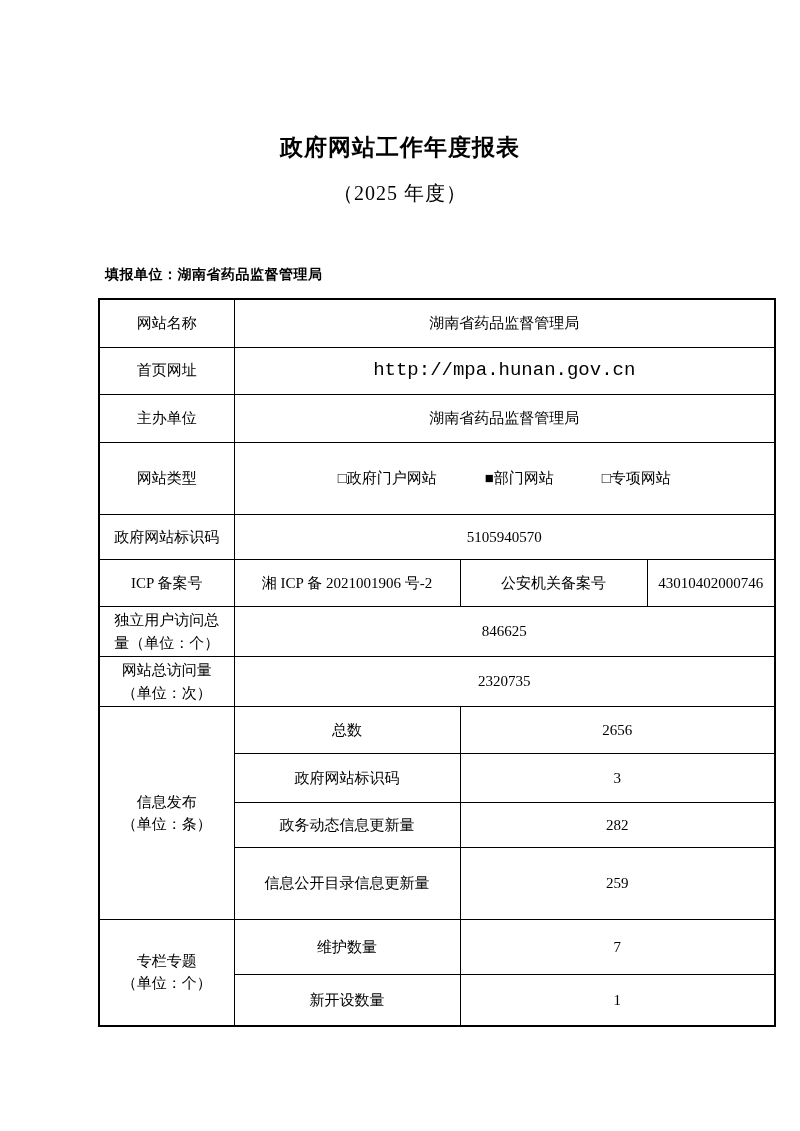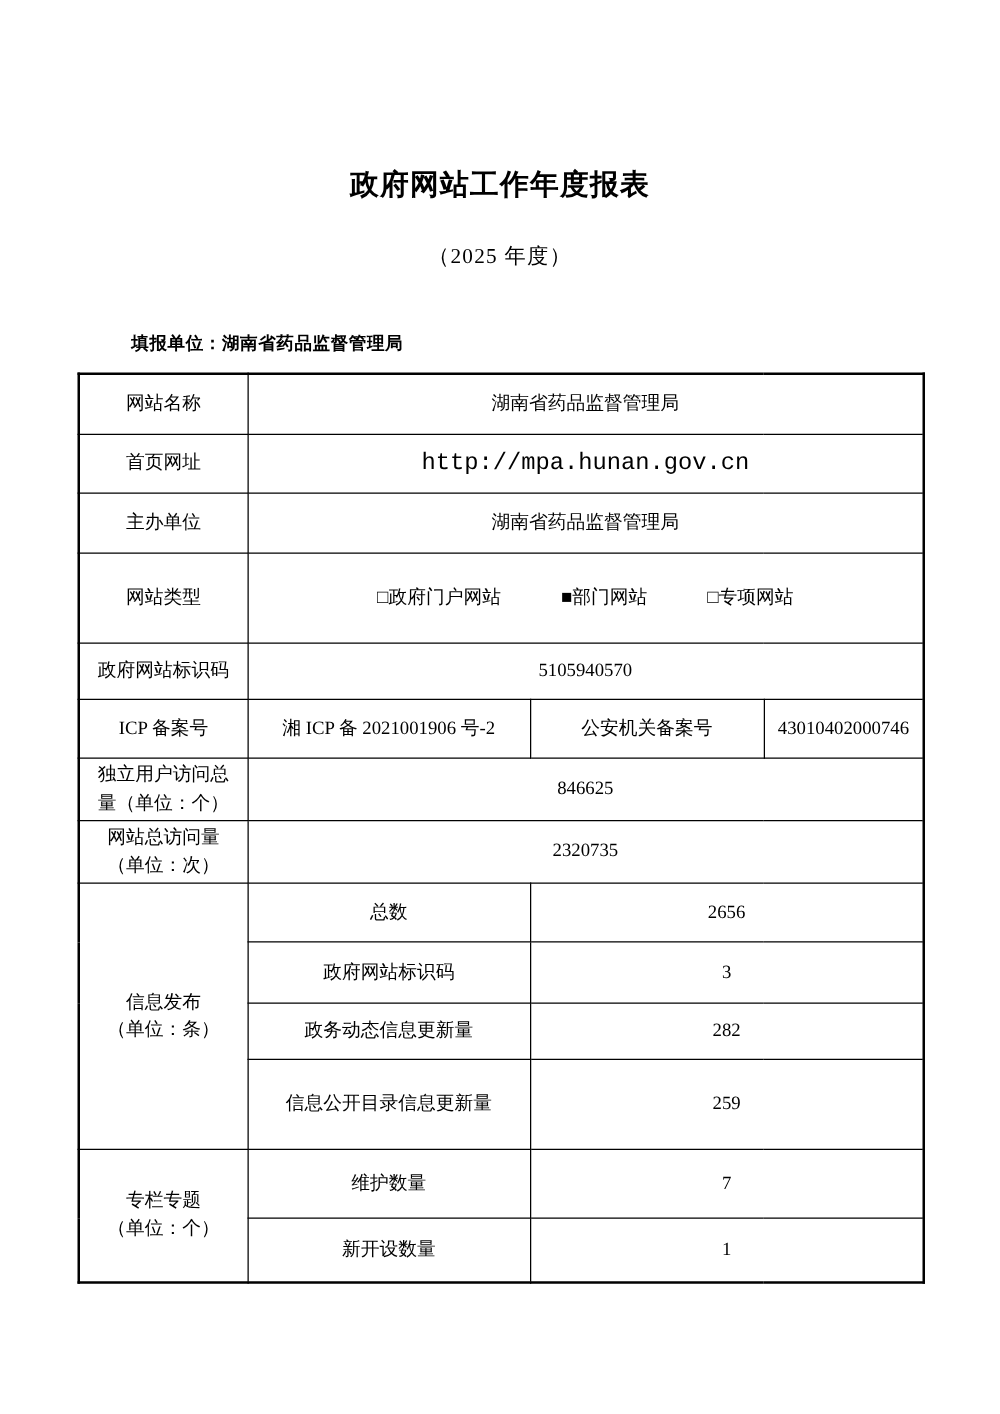--- a/index.html
+++ b/index.html
@@ -3,33 +3,33 @@
 <meta charset="utf-8">
 <style>
   html,body{margin:0;padding:0;}
   body{
     width:800px;height:1131px;background:#ffffff;position:relative;
     font-family:"Liberation Serif","DejaVu Serif",serif;color:#000;
     -webkit-font-smoothing:antialiased;
   }
   .header{position:absolute;top:134px;left:0;width:800px;text-align:center;}
   .title{font-size:23px;font-weight:bold;letter-spacing:1px;line-height:1.2;}
-  .subtitle{font-size:17px;margin-top:31px;letter-spacing:1px;}
+  .subtitle{font-size:20px;margin-top:18px;letter-spacing:1px;}
   .reporting-unit{position:absolute;top:266px;left:105px;font-size:14px;font-weight:bold;letter-spacing:0.5px;}
   table.report{
     position:absolute;top:298px;left:62px;width:676px;
     border-collapse:collapse;table-layout:fixed;
     font-size:15px;
   }
   table.report td{
     border:1.5px solid #000;text-align:center;vertical-align:middle;
     padding:2px 6px;white-space:pre-line;line-height:1.5;
     overflow:hidden;
   }
-  table.report{border:2px solid #000;}
+  table.report{border:2px solid #000;margin-left:36px;}
   col.c1{width:135px;} col.c2{width:226px;} col.c3{width:187px;} col.c4{width:128px;}
   tr.h48{height:48px;} tr.h47{height:47px;} tr.h46{height:46px;} tr.h45{height:45px;}
   tr.h49{height:49px;} tr.h72{height:72px;} tr.h55{height:55px;} tr.h51{height:51px;}
   .mono{font-family:"Liberation Mono","DejaVu Sans Mono",monospace;font-size:19px;}
   .type-options{display:flex;justify-content:center;gap:48px;}
   .type-option{white-space:nowrap;}
   .box{display:inline-block;}
 </style>
 </head>
 <body>

